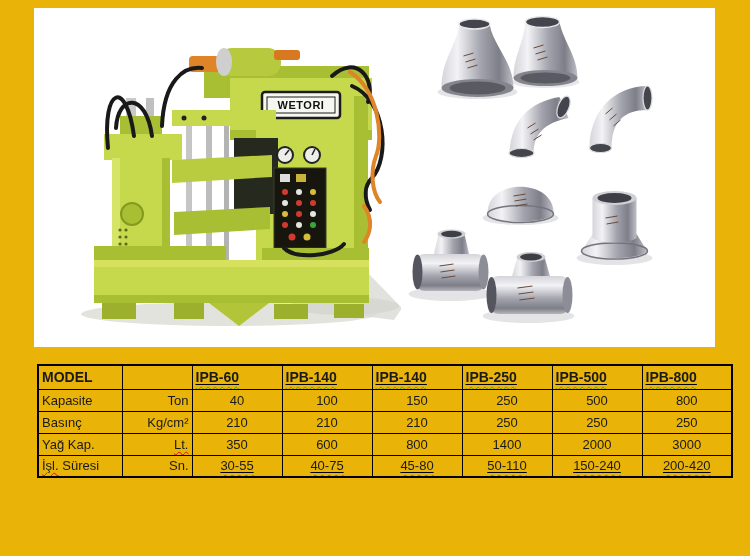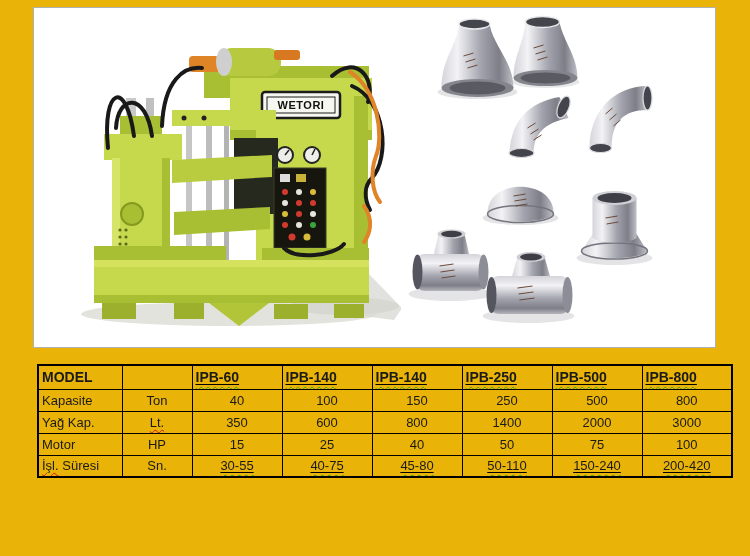--- a/index.html
+++ b/index.html
@@ -13,21 +13,21 @@
   #frame-fittings { left:401px; width:315px; border-left:none; }
   .photo-frame svg { display:block; width:100%; height:100%; }
 
   
   #spec-table-wrap { position:absolute; left:37px; top:364px; }
   table.spec { border-collapse:collapse; table-layout:fixed; width:694px; border:2px solid #000; }
   table.spec td { border:1px solid #000; font-size:13px; padding:1px 3px; white-space:nowrap; overflow:hidden; }
   tr.hdr td { height:24px; font-weight:bold; font-size:14px;margin-left:8px; }
   tr.data td { height:22px; }
   td.label { text-align:left; padding-left:5px; }
-  td.unit  { text-align:center; padding-left:5px; }
+  td.unit  { text-align:right; padding-left:5px; }
   td.value { text-align:center; }
   tr.row-bold-values td.value { font-weight:bold; font-size:14px; }
   td.model-cell { }
 
   
   .sq-green { text-decoration-line:underline; text-decoration-style:wavy; text-decoration-color:#2ba32b; text-decoration-thickness:1px; text-underline-offset:4px; }
   .sq-green .ul { text-decoration-line:underline; text-decoration-style:solid; text-decoration-color:#000; text-decoration-thickness:1px; text-underline-offset:2px; }
   
   .wavy-red { text-decoration-line:underline; text-decoration-style:wavy; text-decoration-color:#d31616; text-decoration-thickness:1px; text-underline-offset:2px; }
 </style>
@@ -267,42 +267,42 @@
           <td class="unit">Ton</td>
           <td class="value">40</td>
           <td class="value">100</td>
           <td class="value">150</td>
           <td class="value">250</td>
           <td class="value">500</td>
           <td class="value">800</td>
         </tr>
 
 
+        <tr class="data">
+          <td class="label">Basınç</td>
+          <td class="unit">Kg/cm²</td>
+          <td class="value">210</td>
+          <td class="value">210</td>
+          <td class="value">210</td>
+          <td class="value">250</td>
+          <td class="value">250</td>
+          <td class="value">250</td>
+        </tr>
 
         <tr class="data">
           <td class="label">Yağ Kap.</td>
           <td class="unit"><span class="wavy-red">Lt.</span></td>
           <td class="value">350</td>
           <td class="value">600</td>
           <td class="value">800</td>
           <td class="value">1400</td>
           <td class="value">2000</td>
           <td class="value">3000</td>
         </tr>
 
-        <tr class="data">
-          <td class="label">Motor</td>
-          <td class="unit">HP</td>
-          <td class="value">15</td>
-          <td class="value">25</td>
-          <td class="value">40</td>
-          <td class="value">50</td>
-          <td class="value">75</td>
-          <td class="value">100</td>
-        </tr>
 
         <tr class="data">
           <td class="label"><span class="wavy-red">İşl.</span><span> Süresi</span></td>
           <td class="unit">Sn.</td>
           <td class="value"><span class="sq-green"><span class="ul">30-55</span></span></td>
           <td class="value"><span class="sq-green"><span class="ul">40-75</span></span></td>
           <td class="value"><span class="sq-green"><span class="ul">45-80</span></span></td>
           <td class="value"><span class="sq-green"><span class="ul">50-110</span></span></td>
           <td class="value"><span class="sq-green"><span class="ul">150-240</span></span></td>
           <td class="value"><span class="sq-green"><span class="ul">200-420</span></span></td>

